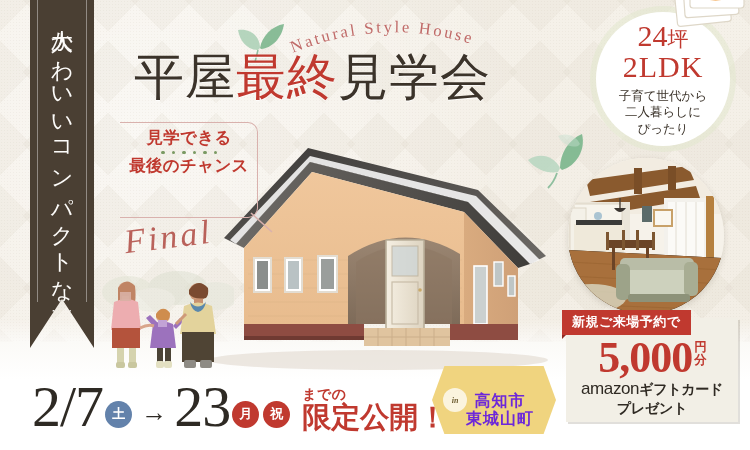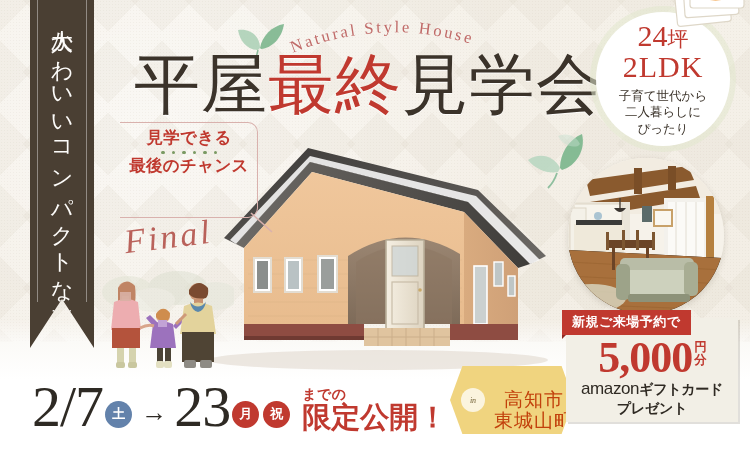--- a/index.html
+++ b/index.html
@@ -80,21 +80,21 @@
     font-family:"Liberation Serif", serif;
     font-size:16.5px;
     fill:#c06a68;
     letter-spacing:2.6px;
   }
 
   
   .main-title {
     position:absolute; left:134px; top:52px;
     font-family:"Liberation Serif", serif;
-    font-size:66px;
+    font-size:50px;
     line-height:1;
     letter-spacing:1px;
     white-space:nowrap;
     z-index:9;
     text-shadow:0 1px 0 rgba(255,255,255,.8);
   }
   .t-dark { color:#3b332a; }
   .t-red  { color:#c0392f; }
 
   
@@ -256,30 +256,31 @@
     font-family:"Liberation Sans", sans-serif; font-weight:bold;
     font-size:14px; color:#c0392f; line-height:1; margin-bottom:2px; letter-spacing:.5px;
   }
   .limited {
     font-family:"Liberation Sans", sans-serif; font-weight:bold;
     font-size:29px; color:#c0392f; line-height:1; letter-spacing:0px;
   }
 
   
   .loc {
-    position:absolute; left:450px; bottom:16px;
+    position:absolute; left:432px; bottom:16px;
     width:124px; height:68px;
     background:#f0d47f;
     clip-path:polygon(10% 0, 90% 0, 100% 50%, 90% 100%, 10% 100%, 0 50%);
-    display:flex; align-items:center; justify-content:flex-end;
+    display:flex; align-items:center; justify-content:center;
     z-index:11;
+    font-weight:bold;
   }
   .loc-txt {
     font-family:"Liberation Serif", serif;
-    font-size:19px; color:#c2410c; line-height:1.12; text-align:center;
+    font-size:16px; color:#6d28d9; line-height:1.12; text-align:center;
     letter-spacing:1px; margin-left:12px;margin-top:20px;
   }
   .loc-mark {
     position:absolute; left:11px; top:50%; transform:translateY(-50%);
     width:24px; height:24px; border-radius:50%;
     background:#fbf4de;
     display:flex; align-items:center; justify-content:center;
     font-family:"Liberation Serif", serif; font-style:italic;
     font-size:8px; color:#6b5a2e;
   }

